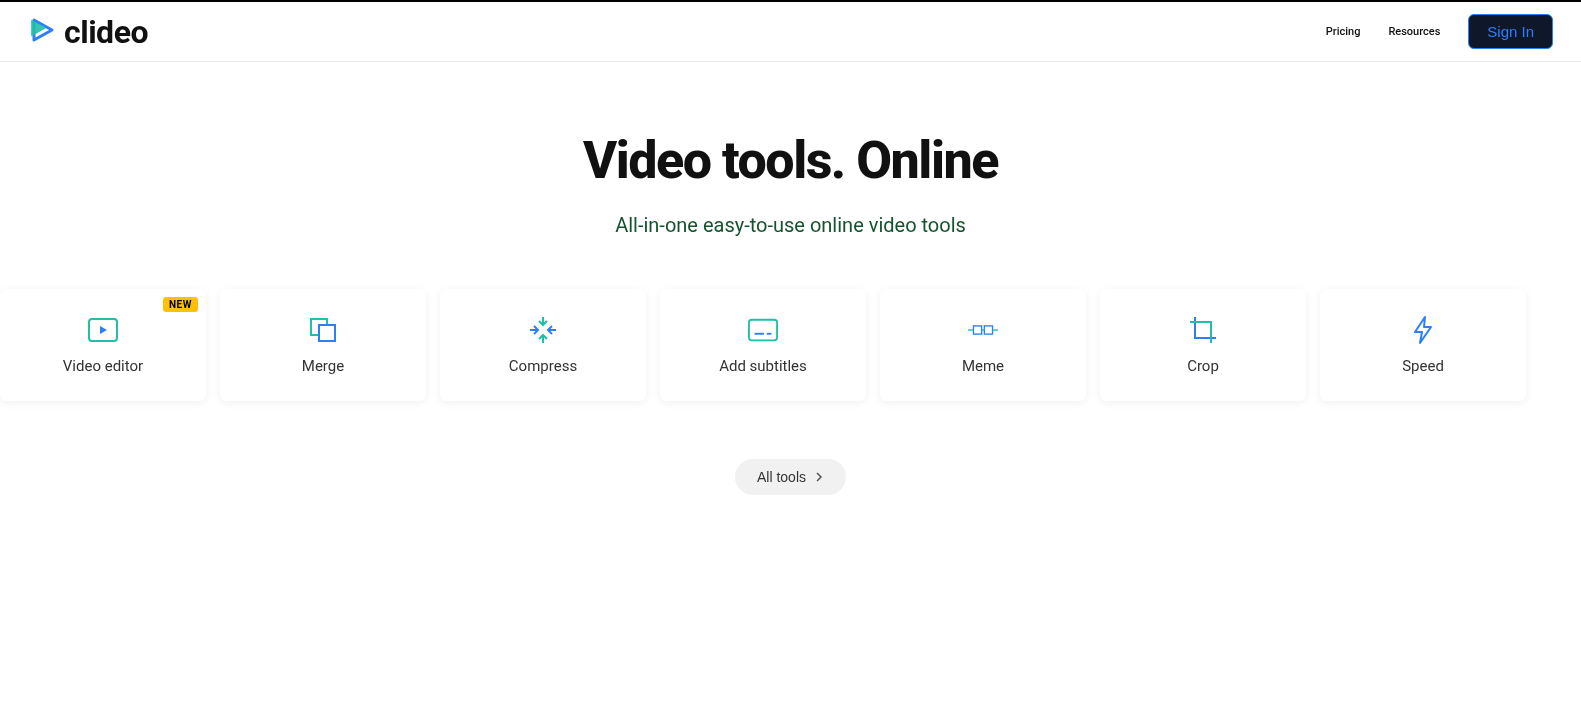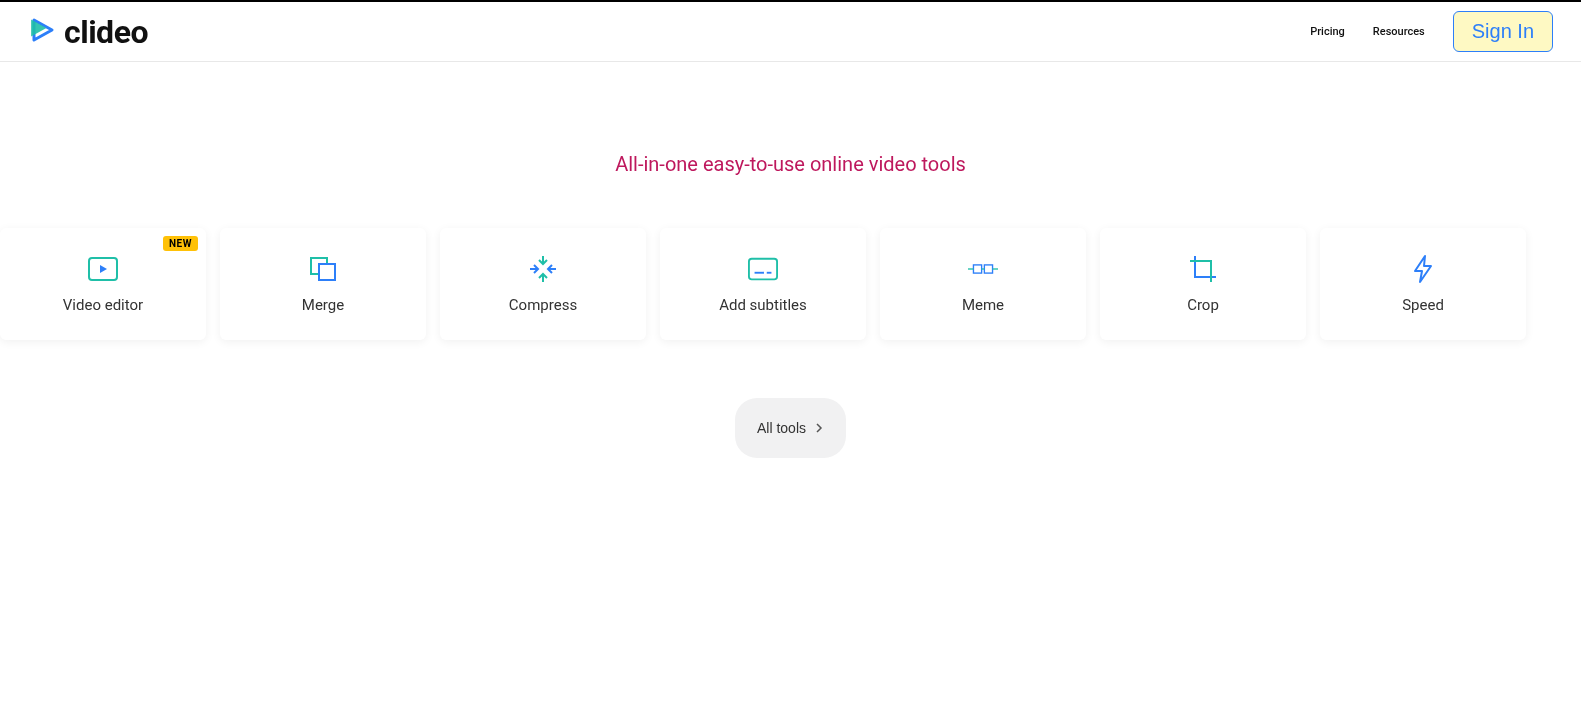--- a/index.html
+++ b/index.html
@@ -2,31 +2,31 @@
 <html><head>
 <meta charset="utf-8">
 <style>
 * { margin: 0; padding: 0; box-sizing: border-box; }
 body { font-family: -apple-system, BlinkMacSystemFont, "Segoe UI", Roboto, Helvetica, Arial, sans-serif; background: #fff; color: #111; }
 .header { border-top: 2px solid #000; border-bottom: 1px solid #e8e8e8; height: 62px; display: flex; align-items: center; justify-content: space-between; padding: 0 28px; }
 .logo { display: flex; align-items: center; gap: 8px; cursor: pointer; }
 .logo-text { font-size: 32px; font-weight: 700; color: #111; letter-spacing: -0.5px; }
 .nav { display: flex; align-items: center; gap: 28px; }
 .nav-link { font-size: 11px; font-weight: 500; color: #111; cursor: pointer; }
-.signin-btn { border: 1px solid #2d7ff9; color: #2d7ff9; background: #fef9c3; border-radius: 6px; padding: 8px 18px; font-size: 20px; font-weight: 500; cursor: pointer; }
+.signin-btn { border: 1px solid #2d7ff9; color: #2d7ff9; background: #0f172a; border-radius: 6px; padding: 8px 18px; font-size: 15px; font-weight: 500; cursor: pointer; }
 .hero { text-align: center; padding-top: 68px; }
 .hero-title { font-size: 52px; font-weight: 800; letter-spacing: -1.5px; color: #111; }
-.hero-subtitle { font-size: 20px; color: #be185d; margin-top: 22px; font-weight: 400; }
+.hero-subtitle { font-size: 20px; color: #14532d; margin-top: 22px; font-weight: 400; }
 .tools-wrap { margin-top: 52px; display: flex; flex-direction: row; align-items: center; gap: 14px; }
 .tools-row { display: flex; gap: 14px; justify-content: center; }
 .tool-card { position: relative; width: 206px; height: 112px; background: #fff; border-radius: 6px; box-shadow: 0 2px 10px rgba(0,0,0,0.06); display: flex; flex-direction: column; align-items: center; justify-content: center; gap: 12px; cursor: pointer; transition: transform .15s; }
 .tool-icon { width: 30px; height: 30px; display: flex; align-items: center; justify-content: center; }
 .tool-label { font-size: 15px; color: #333; font-weight: 400; }
 .badge { position: absolute; top: 8px; right: 8px; background: #ffc107; color: #000; font-size: 10px; font-weight: 700; padding: 2px 6px; border-radius: 3px; letter-spacing: 0.5px; }
-.all-tools-btn { margin-top: 58px; background: #f1f1f2; border: none; border-radius: 22px; padding: 22px 22px; font-size: 14px; color: #333; display: inline-flex; gap: 8px; cursor: pointer; }
+.all-tools-btn { margin-top: 58px; background: #f1f1f2; border: none; border-radius: 22px; padding: 10px 22px; font-size: 14px; color: #333; display: inline-flex; gap: 8px; cursor: pointer; }
 .all-tools-btn svg { width: 10px; height: 10px; }
 </style>
 </head>
 <body>
 
 <header class="header">
   <div class="logo">
     <span>
       <svg width="28" height="28" viewBox="0 0 28 28">
           <path d="M6 4 L24 14 L6 24 Z" fill="none" stroke="#2d7ff9" stroke-width="3" stroke-linejoin="round"></path>
@@ -36,20 +36,21 @@
     <span class="logo-text">clideo</span>
   </div>
   <nav class="nav">
     <span class="nav-link">Pricing</span>
     <span class="nav-link">Resources</span>
     <button class="signin-btn">Sign In</button>
   </nav>
 </header>
 
 <section class="hero">
+  <h1 class="hero-title">Video tools. Online</h1>
   <p class="hero-subtitle">All-in-one easy-to-use online video tools</p>
 
   <div class="tools-wrap">
     <div class="tools-row">
 
       <div class="tool-card">
         <span class="badge">NEW</span>
         <span class="tool-icon">
           <svg width="30" height="24" viewBox="0 0 30 24">
               <rect x="1" y="1" width="28" height="22" rx="3" fill="none" stroke="#1fbfa8" stroke-width="2"></rect>

